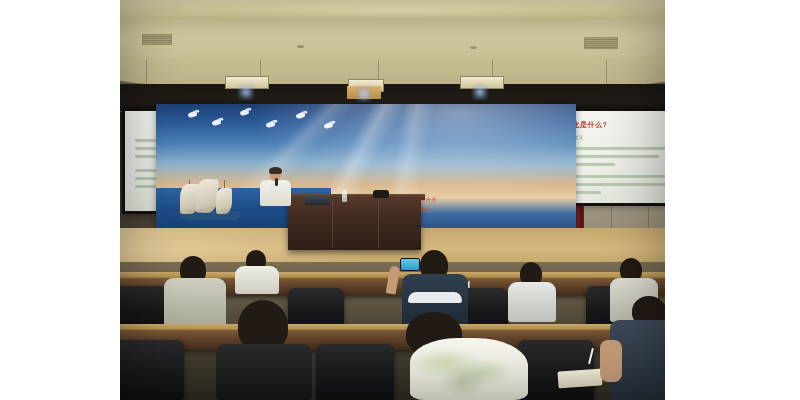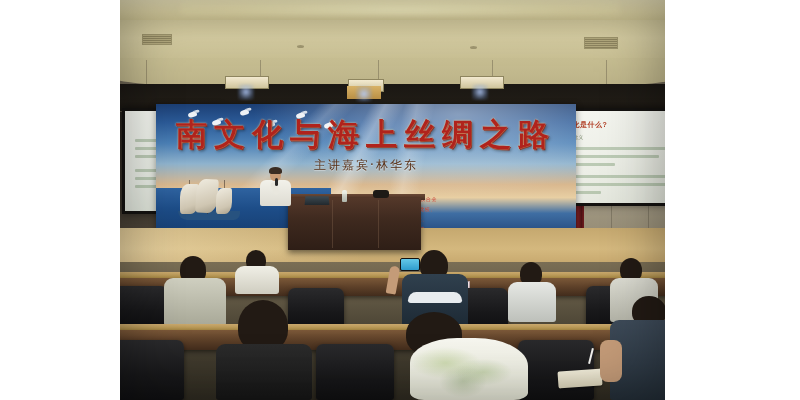--- a/index.html
+++ b/index.html
@@ -473,22 +473,20 @@
 
     <div class="banner">
       <div class="banner-rays"></div>
       <div class="dove" style="left:32px;  top:8px;"></div>
       <div class="dove" style="left:56px;  top:16px;"></div>
       <div class="dove" style="left:84px;  top:6px;"></div>
       <div class="dove" style="left:110px; top:18px;"></div>
       <div class="dove" style="left:140px; top:9px;"></div>
       <div class="dove" style="left:168px; top:19px;"></div>
 
-      <div class="banner-title">南文化与海上丝绸之路</div>
-      <div class="banner-subtitle">主讲嘉宾·林华东</div>
 
       <div class="ship-sea"></div>
       <div class="ship-hull"></div>
       <div class="mast" style="left:33px;"></div>
       <div class="mast" style="left:51px;"></div>
       <div class="mast" style="left:68px;"></div>
       <div class="sail a"></div>
       <div class="sail b"></div>
       <div class="sail c"></div>
 

